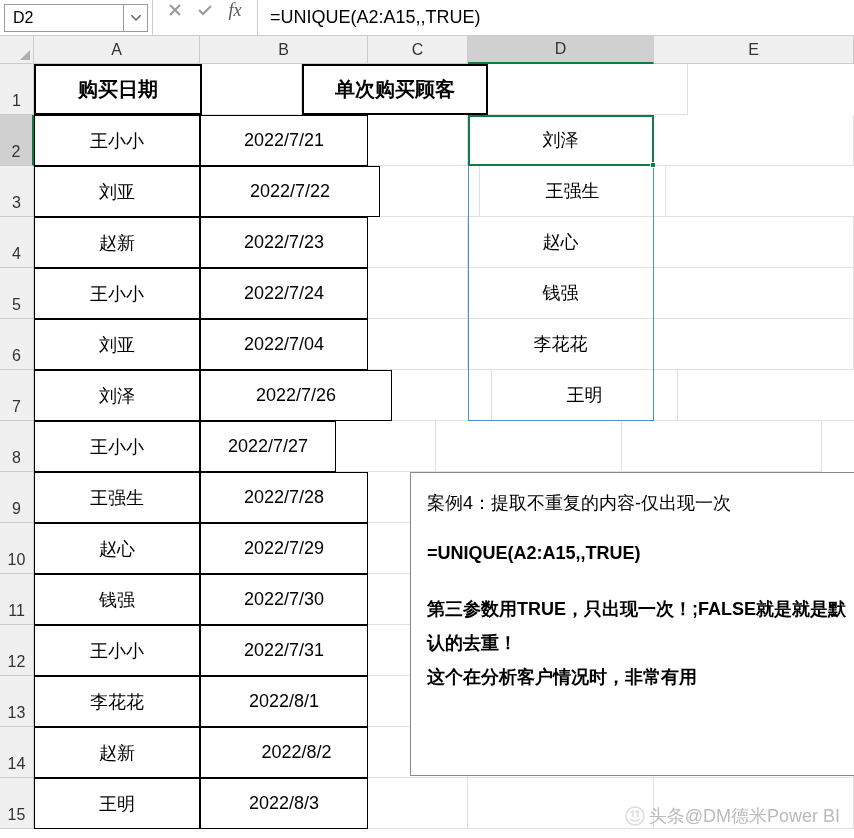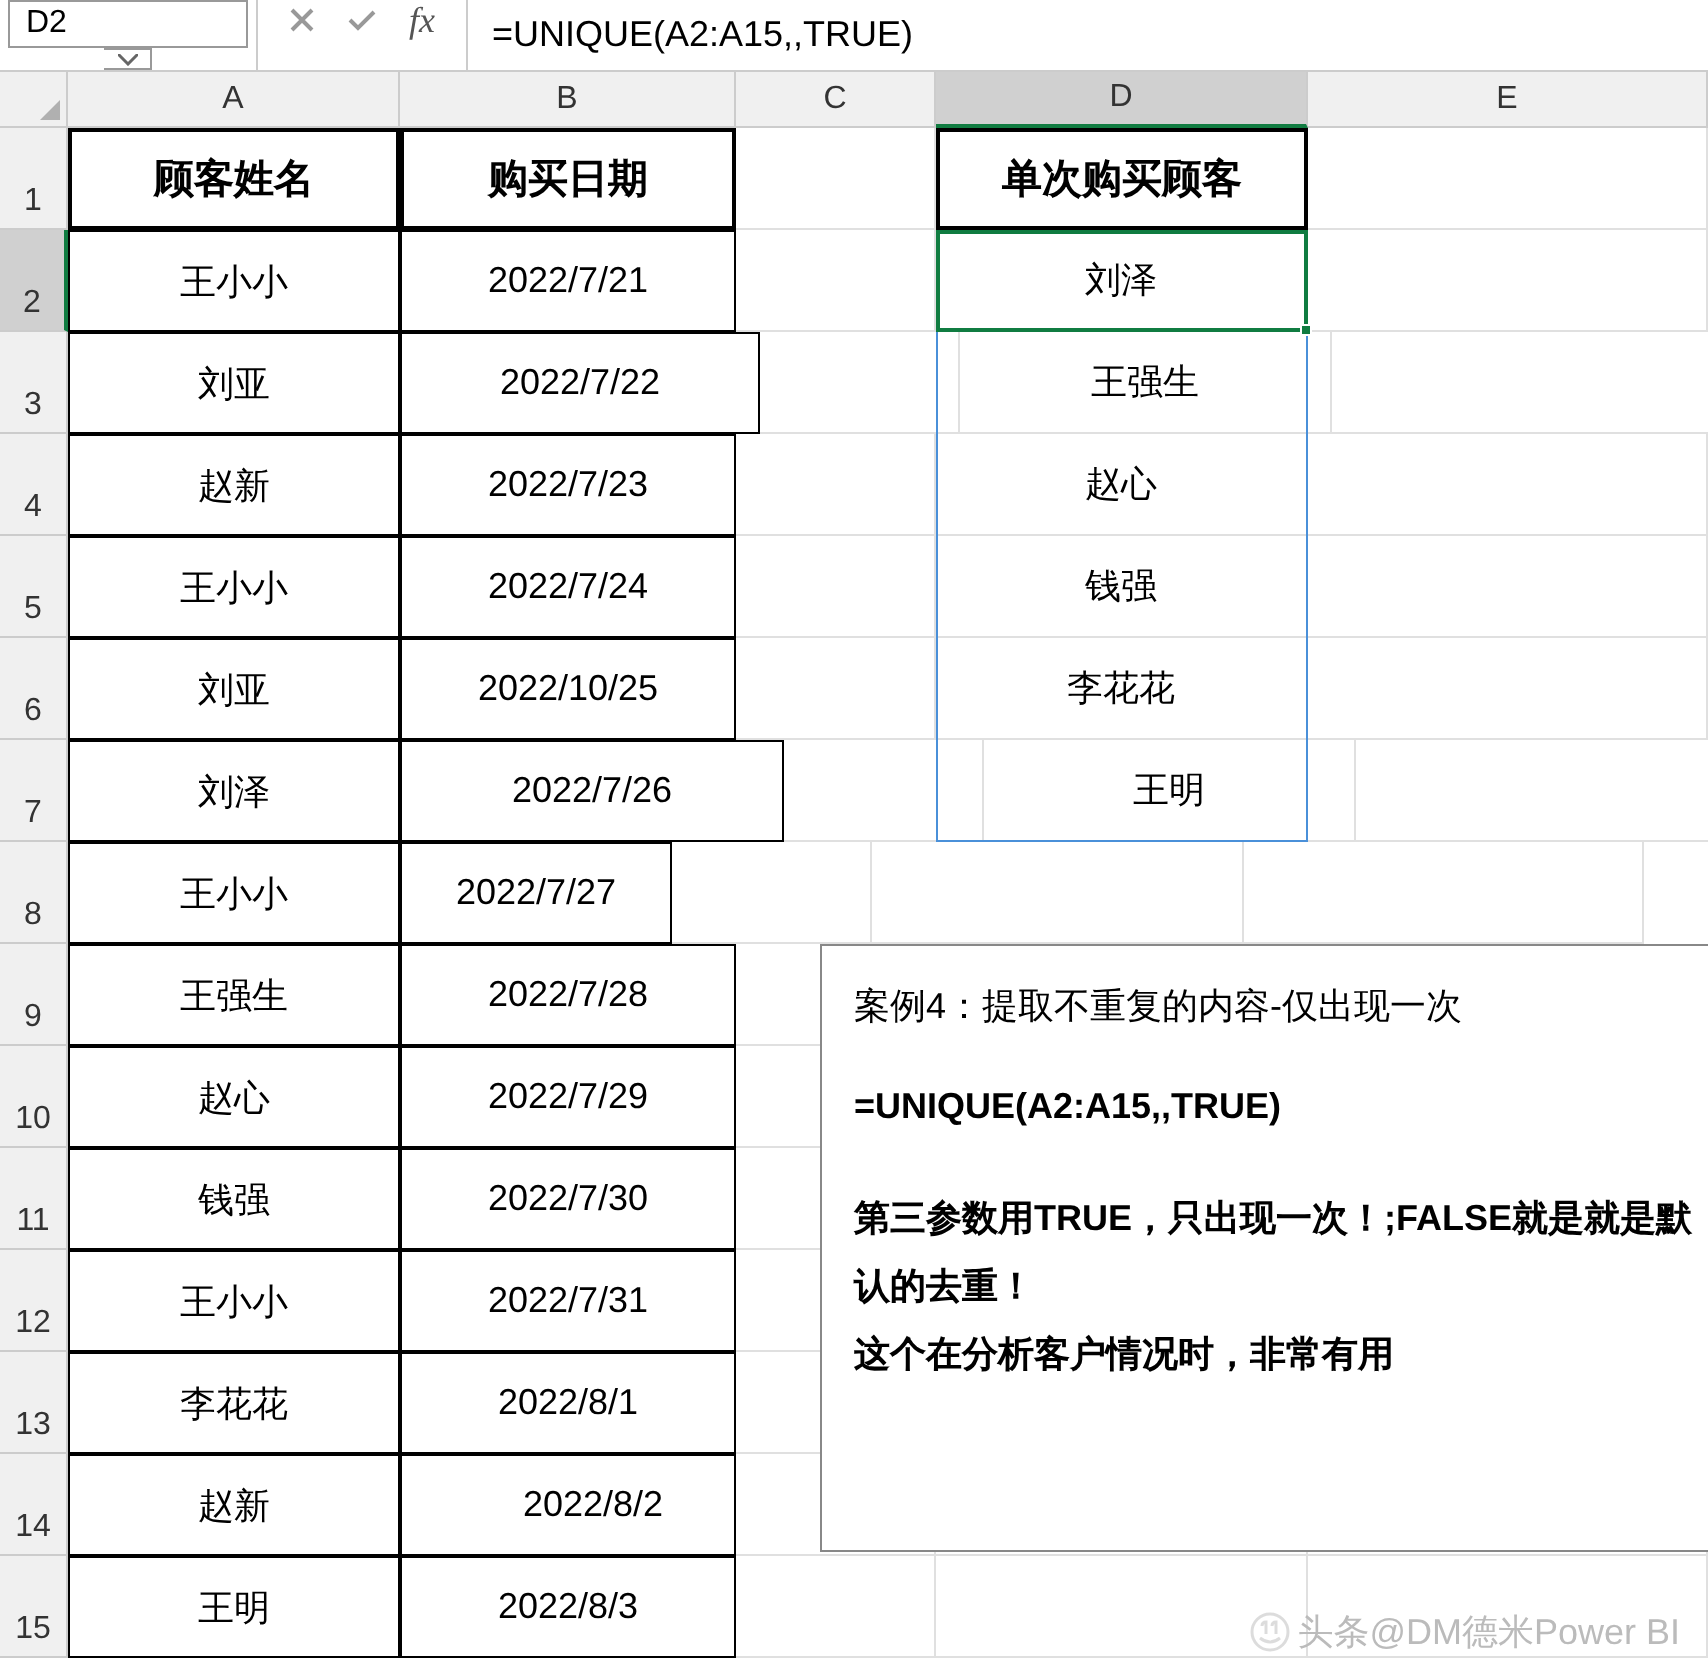--- a/index.html
+++ b/index.html
@@ -17,21 +17,20 @@
       height: 36px;
       border-bottom: 1px solid #ccc;
       background: #fff;
     }
     .name-box-wrap {
       display: flex;
       align-items: center;
       height: 100%;
       border-right: 1px solid #ccc;
       padding: 0 4px;
-      flex-direction: column;
     }
     .name-box {
       width: 120px;
       height: 28px;
       border: 1px solid #999;
       font-size: 16px;
       padding: 2px 8px;
       display: flex;
       align-items: center;
     }
@@ -250,21 +249,20 @@
   <div>
     <div class="col-headers" id="col-headers">
         <div class="col-h col-A" style="width: 166px;">A</div>
         <div class="col-h col-B" style="width: 168px;">B</div>
         <div class="col-h col-C" style="width: 100px;">C</div>
         <div class="col-h col-D active" style="width: 186px;">D</div>
         <div class="col-h col-E" style="width: 200px;">E</div>
       </div>
     <div class="cells" id="cells">
       <div class="row">
-          <div class="cell col-A hdr" style="width: 166px;">顾客姓名</div>
           <div class="cell col-B hdr" style="width: 168px;">购买日期</div>
           <div class="cell col-C" style="width: 100px;"></div>
           <div class="cell col-D hdr" style="width: 186px;">单次购买顾客</div>
           <div class="cell col-E" style="width: 200px;"></div>
         </div>
         <div class="row">
           <div class="cell col-A bordered" style="width: 166px;">王小小</div>
           <div class="cell col-B bordered" style="width: 168px;">2022/7/21</div>
           <div class="cell col-C" style="width: 100px;"></div>
           <div class="cell col-D" style="width: 186px;">刘泽</div>
@@ -286,21 +284,21 @@
         </div>
         <div class="row">
           <div class="cell col-A bordered" style="width: 166px;">王小小</div>
           <div class="cell col-B bordered" style="width: 168px;">2022/7/24</div>
           <div class="cell col-C" style="width: 100px;"></div>
           <div class="cell col-D" style="width: 186px;">钱强</div>
           <div class="cell col-E" style="width: 200px;"></div>
         </div>
         <div class="row">
           <div class="cell col-A bordered" style="width: 166px;">刘亚</div>
-          <div class="cell col-B bordered" style="width: 168px;">2022/10/25</div>
+          <div class="cell col-B bordered" style="width: 168px;">2022/7/04</div>
           <div class="cell col-C" style="width: 100px;"></div>
           <div class="cell col-D" style="width: 186px;">李花花</div>
           <div class="cell col-E" style="width: 200px;"></div>
         </div>
         <div class="row">
           <div class="cell col-A bordered" style="width: 166px;">刘泽</div>
           <div class="cell col-B bordered" style="width: 192px;">2022/7/26</div>
           <div class="cell col-C" style="width: 100px;"></div>
           <div class="cell col-D" style="width: 186px;">王明</div>
           <div class="cell col-E" style="width: 200px;"></div>

